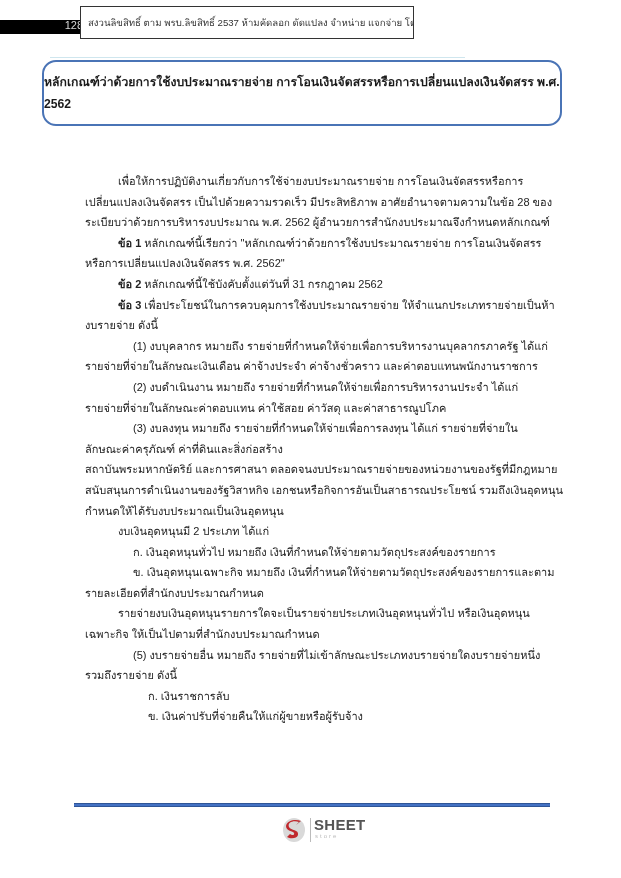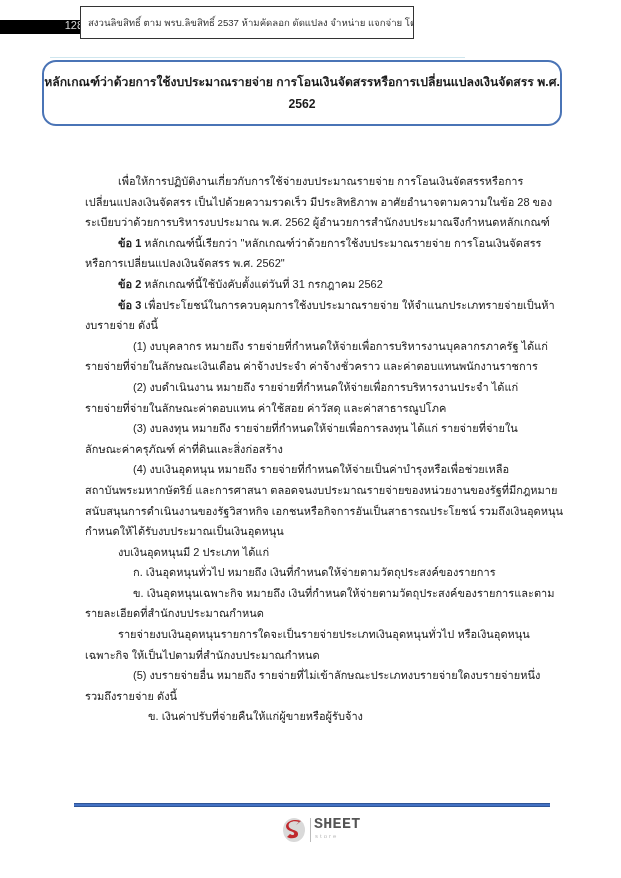--- a/index.html
+++ b/index.html
@@ -60,21 +60,21 @@
     .title-box {
       position: absolute;
       left: 42px;
       top: 60px;
       width: 520px;
       height: 66px;
       border: 2px solid #4a74b6;
       border-radius: 14px;
       box-sizing: border-box;
       background: #ffffff;
-      text-align: center;
+      text-align: left;
       font-weight: bold;
       font-size: 12.2px;
       color: #1a1a1a;
       font-family: "Liberation Sans", sans-serif;
     }
     .title-line1 {
       position: absolute;
       left: 0; right: 0;
       top: 10px;
       white-space: nowrap;
@@ -134,21 +134,21 @@
       left: 28px;
       top: 3px;
       width: 1px;
       height: 24px;
       background: #bbbbbb;
     }
     .logo-word {
       position: absolute;
       left: 32px;
       top: 1px;
-      font-family: Liberation Mono, monospace;
+      font-family: Liberation Sans, sans-serif;
       font-weight: bold;
       font-size: 15px;
       color: #555555;
       letter-spacing: 0.3px;
     }
     .logo-sub {
       position: absolute;
       left: 33px;
       top: 18px;
       font-family: "Liberation Sans", sans-serif;
@@ -188,36 +188,36 @@
 
   <div class="line indent2">(1) งบบุคลากร หมายถึง รายจ่ายที่กำหนดให้จ่ายเพื่อการบริหารงานบุคลากรภาครัฐ ได้แก่</div>
   <div class="line">รายจ่ายที่จ่ายในลักษณะเงินเดือน ค่าจ้างประจำ ค่าจ้างชั่วคราว และค่าตอบแทนพนักงานราชการ</div>
 
   <div class="line indent2">(2) งบดำเนินงาน หมายถึง รายจ่ายที่กำหนดให้จ่ายเพื่อการบริหารงานประจำ ได้แก่</div>
   <div class="line">รายจ่ายที่จ่ายในลักษณะค่าตอบแทน ค่าใช้สอย ค่าวัสดุ และค่าสาธารณูปโภค</div>
 
   <div class="line indent2">(3) งบลงทุน หมายถึง รายจ่ายที่กำหนดให้จ่ายเพื่อการลงทุน ได้แก่ รายจ่ายที่จ่ายใน</div>
   <div class="line">ลักษณะค่าครุภัณฑ์ ค่าที่ดินและสิ่งก่อสร้าง</div>
 
-  <div class="line indent2">(4) งบเงินอุดหนุน หมายถึง รายจ่ายที่กำหนดให้จ่ายเป็นค่าบำรุงหรือเพื่อช่วยเหลือ</div>
   <div class="line">สถาบันพระมหากษัตริย์ และการศาสนา ตลอดจนงบประมาณรายจ่ายของหน่วยงานของรัฐที่มีกฎหมาย</div>
   <div class="line">สนับสนุนการดำเนินงานของรัฐวิสาหกิจ เอกชนหรือกิจการอันเป็นสาธารณประโยชน์ รวมถึงเงินอุดหนุน</div>
   <div class="line">กำหนดให้ได้รับงบประมาณเป็นเงินอุดหนุน</div>
 
   <div class="line indent1">งบเงินอุดหนุนมี 2 ประเภท ได้แก่</div>
   <div class="line indent2">ก. เงินอุดหนุนทั่วไป หมายถึง เงินที่กำหนดให้จ่ายตามวัตถุประสงค์ของรายการ</div>
   <div class="line indent2">ข. เงินอุดหนุนเฉพาะกิจ หมายถึง เงินที่กำหนดให้จ่ายตามวัตถุประสงค์ของรายการและตาม</div>
   <div class="line">รายละเอียดที่สำนักงบประมาณกำหนด</div>
 
   <div class="line indent1">รายจ่ายงบเงินอุดหนุนรายการใดจะเป็นรายจ่ายประเภทเงินอุดหนุนทั่วไป หรือเงินอุดหนุน</div>
   <div class="line">เฉพาะกิจ ให้เป็นไปตามที่สำนักงบประมาณกำหนด</div>
 
   <div class="line indent2">(5) งบรายจ่ายอื่น หมายถึง รายจ่ายที่ไม่เข้าลักษณะประเภทงบรายจ่ายใดงบรายจ่ายหนึ่ง</div>
   <div class="line">รวมถึงรายจ่าย ดังนี้</div>
 
+  <div class="line indent-sub">ก. เงินราชการลับ</div>
   <div class="line indent-sub">ข. เงินค่าปรับที่จ่ายคืนให้แก่ผู้ขายหรือผู้รับจ้าง</div>
 </div>
 
 <div class="footer-line"></div>
 <div class="logo">
   <svg class="logo-s" viewBox="0 0 24 26" width="24" height="26">
     <ellipse cx="12" cy="13" rx="11" ry="12" fill="#d9d9d9"></ellipse>
     <path d="M17 5 C12 3, 5 5, 7 10 C9 14, 17 12, 16 18 C15 22, 8 22, 5 20 L8 17 C10 19, 13 18, 12 16 C11 14, 4 14, 4 9 C5 3, 14 2, 19 4 Z" fill="#c0282d"></path>
     <path d="M19 4 L17 5 L14 8 Z" fill="#8a1a1e"></path>
   </svg>

